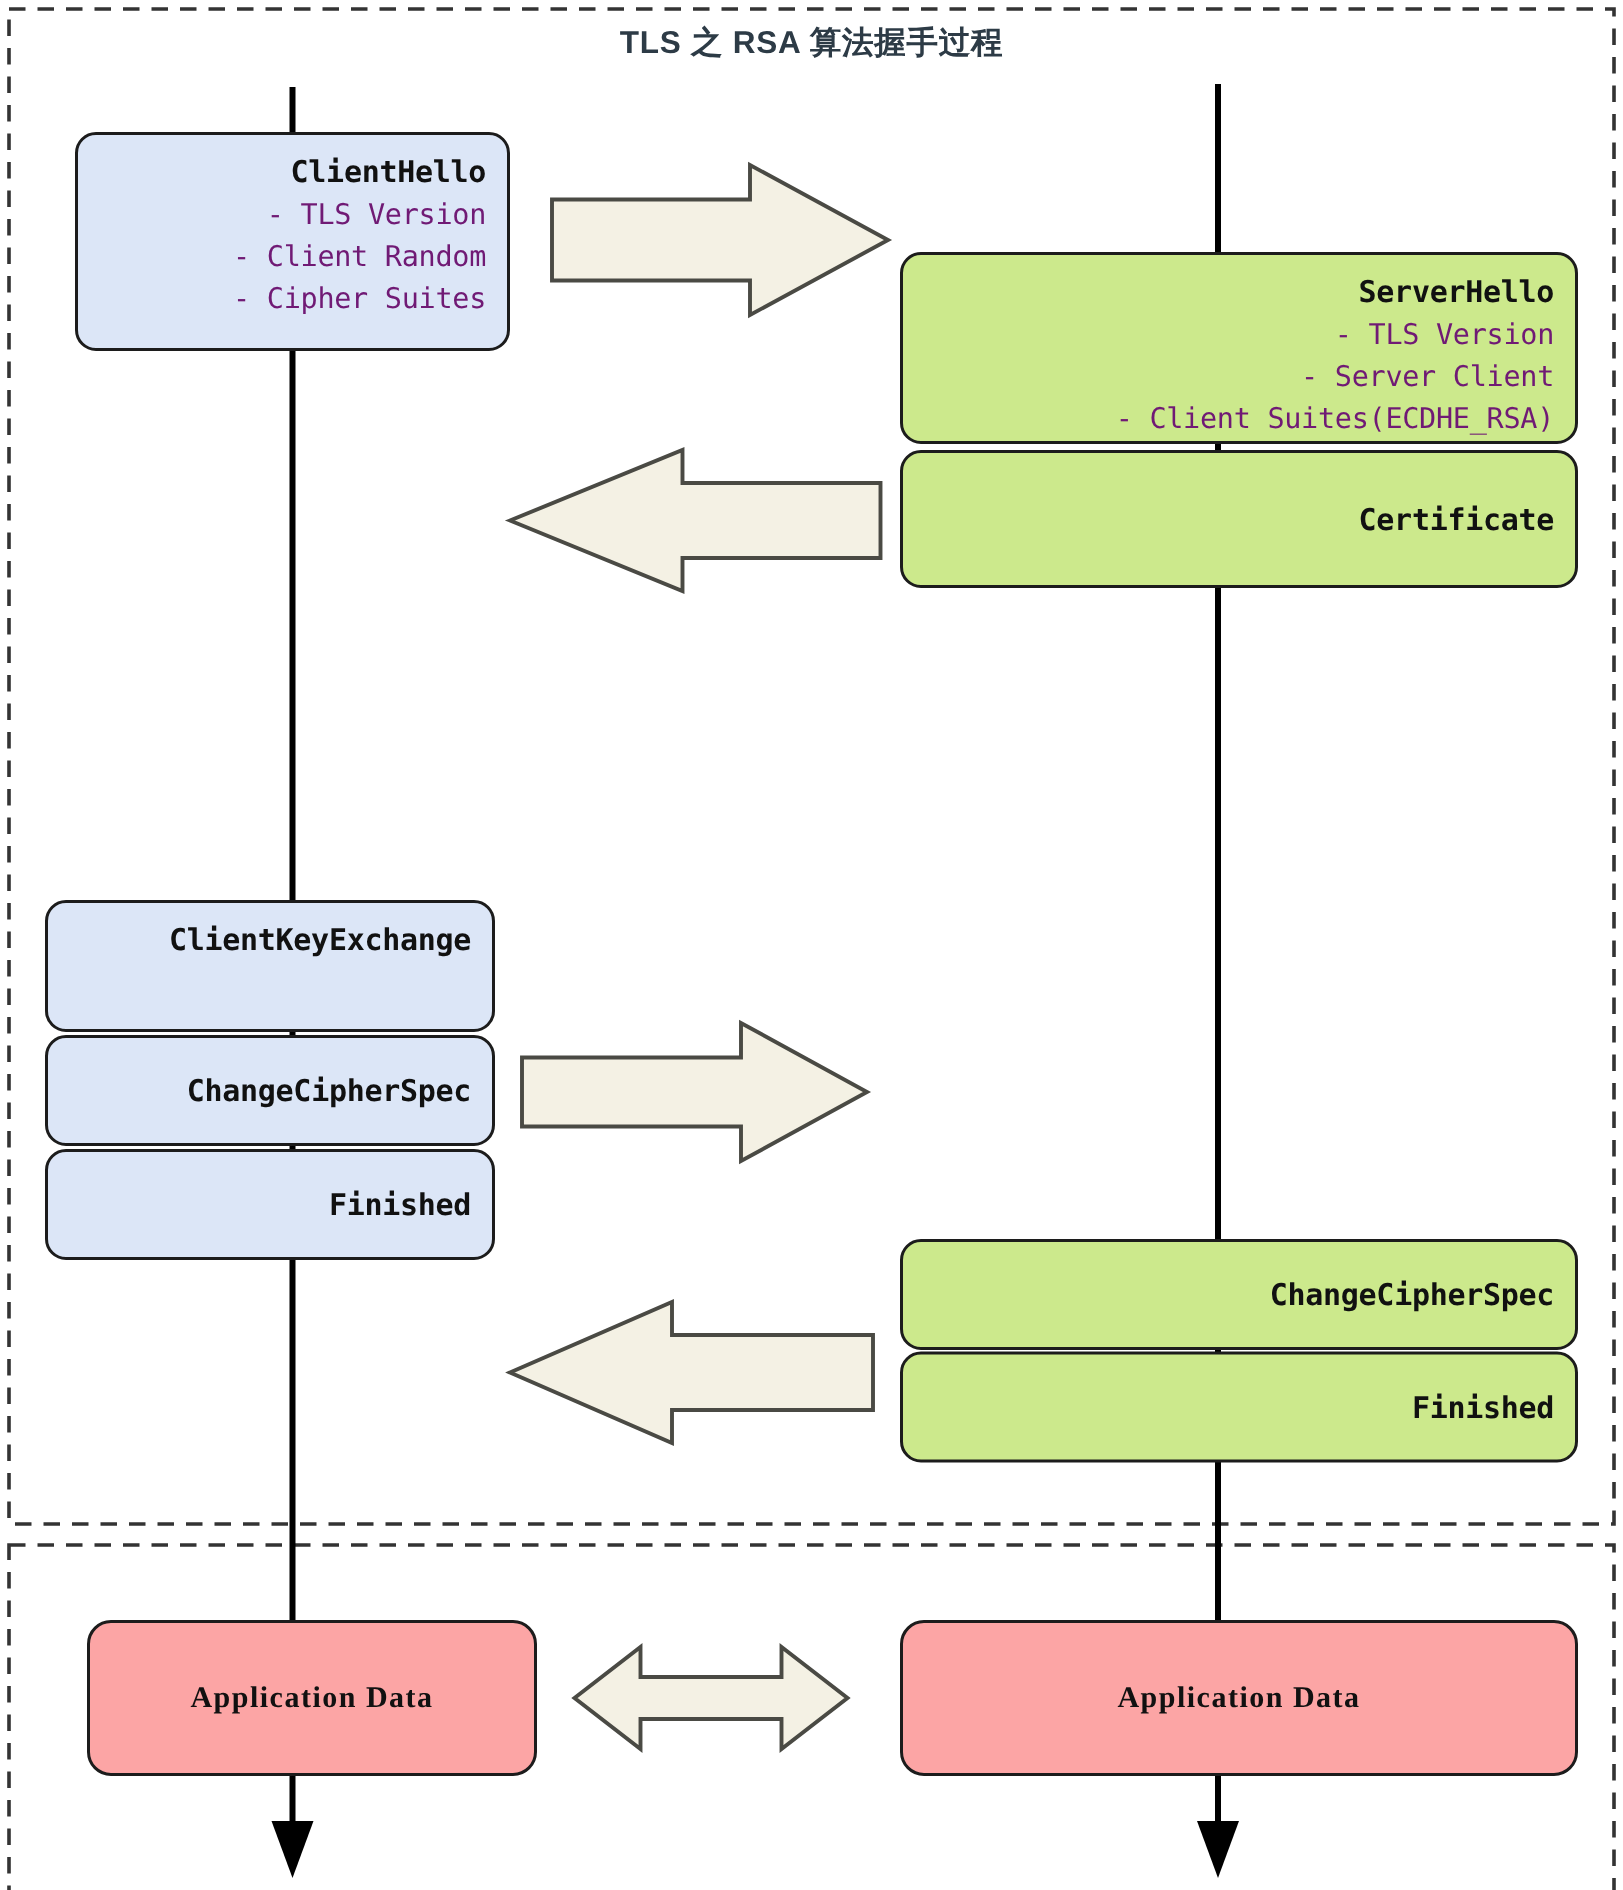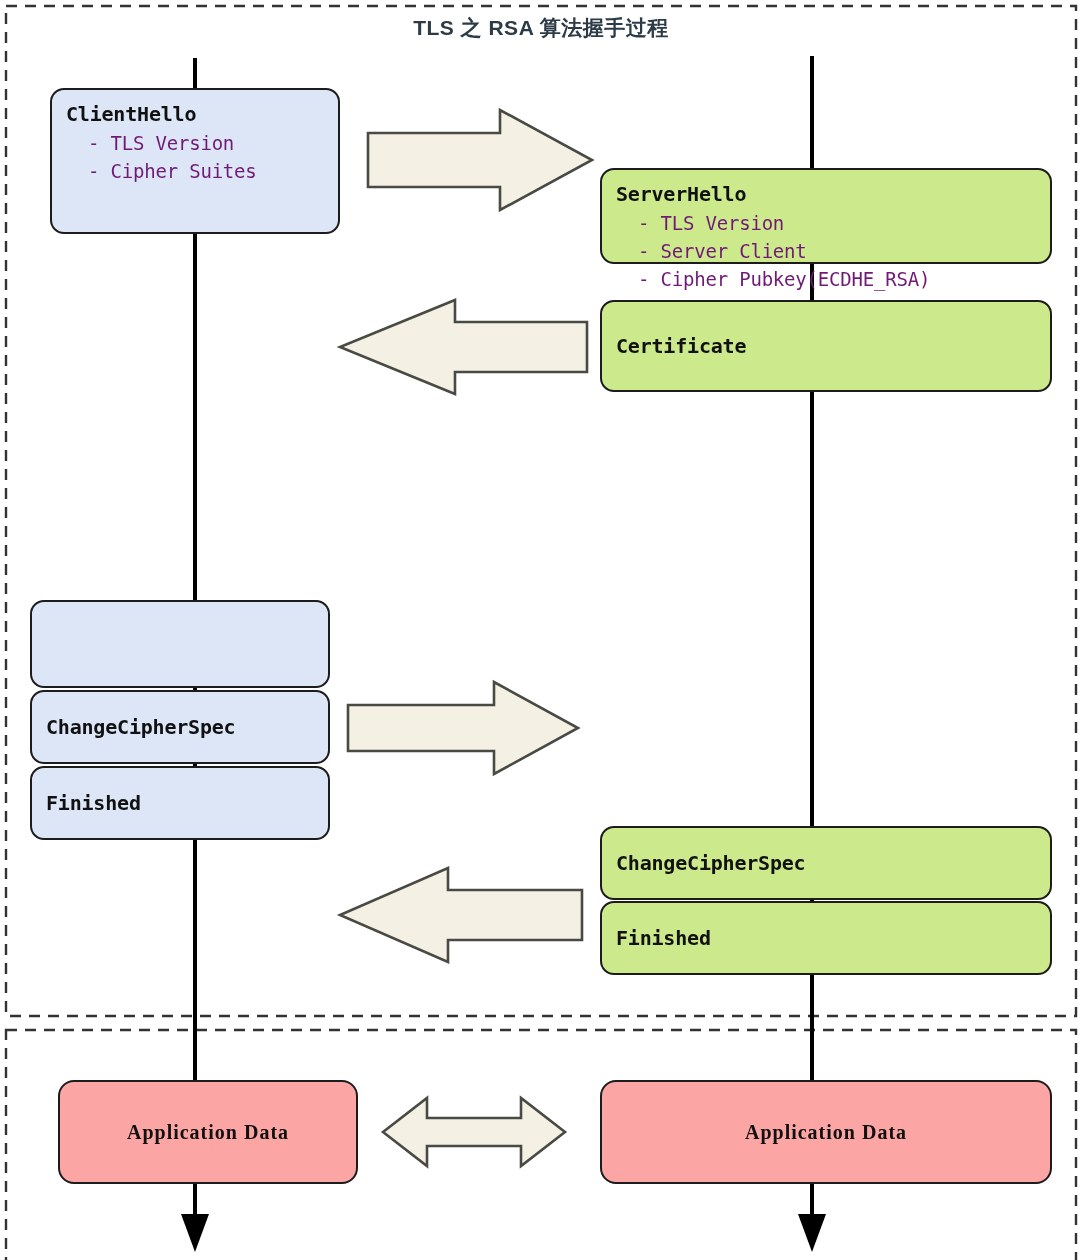--- a/index.html
+++ b/index.html
@@ -39,20 +39,21 @@
   }
   
   .msgbox {
     position: absolute;
     box-sizing: border-box;
     border: 2.2px solid #1c1c1c;
     border-radius: 14px;
     padding: 10px 14px;
     font-family: "DejaVu Sans Mono", "Liberation Mono", monospace;
     color: #111111;
+    text-align: right;
   }
   .msgbox .hdr {
     font-weight: bold;
     font-size: 20px;
     line-height: 1.45;
     white-space: pre;
     letter-spacing: -0.2px;
   }
   .msgbox .sub {
     font-weight: normal;
@@ -101,43 +102,45 @@
     <polygon points="582,890 448,890 448,868 340,915 448,962 448,940 582,940" fill="#f4f1e4" stroke="#4a4a44" stroke-width="2.6" stroke-linejoin="miter"></polygon>
 
     <polygon points="383,1132 427,1098 427,1118 521,1118 521,1098 565,1132 521,1166 521,1146 427,1146 427,1166" fill="#f4f1e4" stroke="#4a4a44" stroke-width="2.6" stroke-linejoin="miter"></polygon>
   </svg>
 
   <div class="title">TLS 之 RSA 算法握手过程</div>
 
   <div class="msgbox blue" style="left:50px; top:88px; width:290px; height:146px;">
     <div class="hdr">ClientHello</div>
     <div class="sub">- TLS Version</div>
+    <div class="sub">- Client Random</div>
     <div class="sub">- Cipher Suites</div>
   </div>
 
   <div class="msgbox blue" style="left:30px; top:600px; width:300px; height:88px;">
+    <div class="hdr">ClientKeyExchange</div>
   </div>
 
   <div class="msgbox blue" style="left:30px; top:690px; width:300px; height:74px;">
     <div class="vmid">
       <div class="hdr">ChangeCipherSpec</div>
     </div>
   </div>
 
   <div class="msgbox blue" style="left:30px; top:766px; width:300px; height:74px;">
     <div class="vmid">
       <div class="hdr">Finished</div>
     </div>
   </div>
 
-  <div class="msgbox green" style="left:600px; top:168px; width:452px; height:96px;">
+  <div class="msgbox green" style="left:600px; top:168px; width:452px; height:128px;">
     <div class="hdr">ServerHello</div>
     <div class="sub">- TLS Version</div>
     <div class="sub">- Server Client</div>
-    <div class="sub">- Cipher Pubkey(ECDHE_RSA)</div>
+    <div class="sub">- Client Suites(ECDHE_RSA)</div>
   </div>
 
   <div class="msgbox green" style="left:600px; top:300px; width:452px; height:92px;">
     <div class="vmid">
       <div class="hdr">Certificate</div>
     </div>
   </div>
 
 
   <div class="msgbox green" style="left:600px; top:826px; width:452px; height:74px;">

